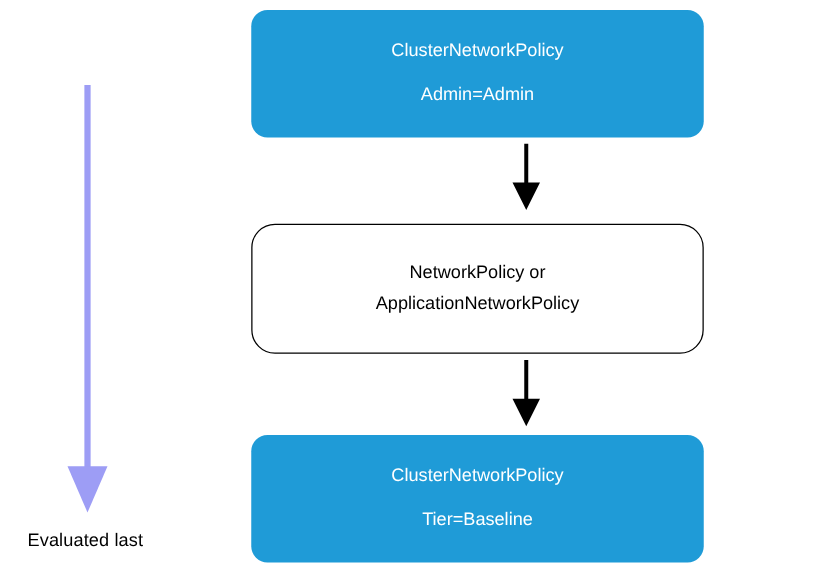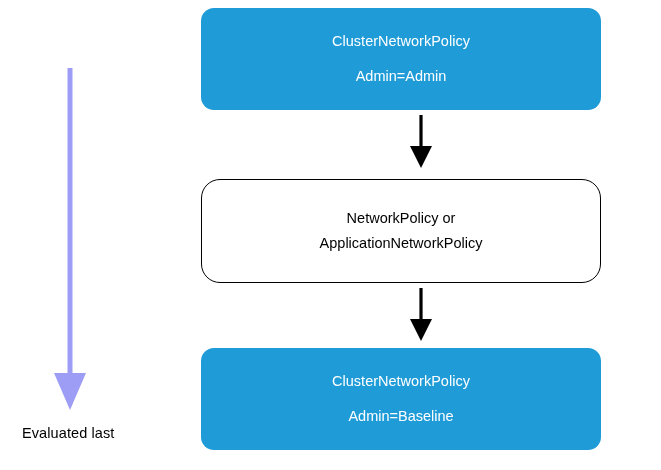--- a/index.html
+++ b/index.html
@@ -34,21 +34,21 @@
     left: 36px;
     top: 60px;
     width: 70px;
     height: 355px;
   }
 
   
   .node {
     position: absolute;
     left: 201px;
-    width: 400px;
+    width: 362px;
     box-sizing: border-box;
     display: flex;
     flex-direction: column;
     align-items: center;
     justify-content: center;
   }
   .node .line {
     font-size: 14.5px;
     line-height: 1.05;
     text-align: center;
@@ -117,16 +117,16 @@
 
   <div class="connector" id="connector-2">
     <svg width="32" height="58" viewBox="0 0 32 58" xmlns="http://www.w3.org/2000/svg">
       <line x1="16" y1="2" x2="16" y2="36" stroke="#000000" stroke-width="3.2"></line>
       <polygon points="16,55 5,33 27,33" fill="#000000"></polygon>
     </svg>
   </div>
 
   <div class="node node-blue" id="node-baseline">
     <div class="line line-title">ClusterNetworkPolicy</div>
-    <div class="line line-sub">Admin=Baseline</div>
+    <div class="line line-sub">Tier=Baseline</div>
   </div>
 
 </div>
 
 </body></html>

